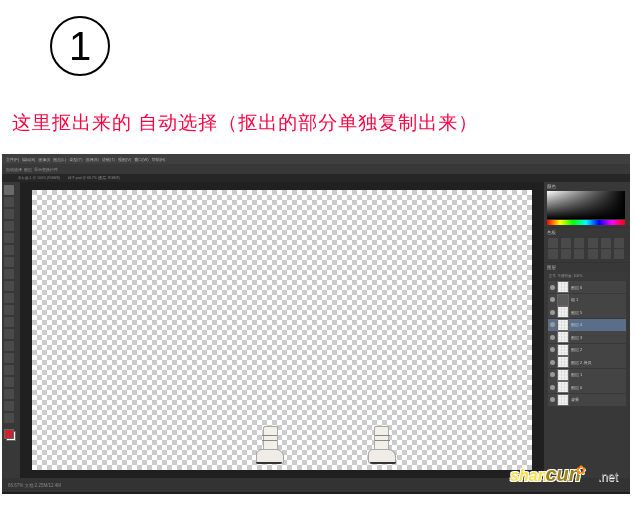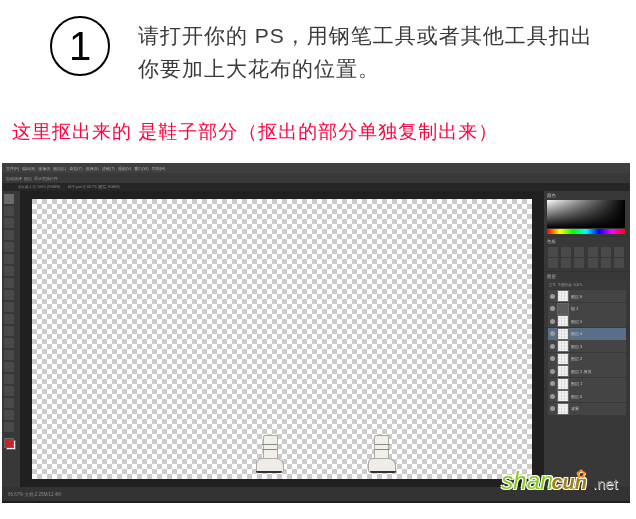--- a/index.html
+++ b/index.html
@@ -48,37 +48,36 @@
 .lyr.sel{background:#5a6e8a}
 .eye{width:5px;height:5px;background:#999;border-radius:50%}
 .thumb{width:10px;height:10px;background:repeating-conic-gradient(#fff 0% 25%,#ccc 0% 50%) 50%/3px 3px;border:0.3px solid #666}
 .thumb.grp{background:#5a5a5a}
 .lname{color:#ccc;font-size:4px}
 .lyr-opt{height:8px;background:#3a3a3a;display:flex;align-items:center;gap:1.5px;padding:0 2px}
 .lyr-opt span{color:#999;font-size:3.5px}
 .status{height:14px;background:#333;display:flex;align-items:center;padding:0 6px}
 .status span{color:#888;font-size:4.5px}
 .wm{position:absolute;right:12px;bottom:8px;font-family:Arial;pointer-events:none}
-.wm .t1{color:#84cc16;font-size:24px;font-weight:normal;font-style:italic;text-shadow:1px 1px 0 #fff,-1px -1px 0 #fff,1px -1px 0 #fff,-1px 1px 0 #fff}
+.wm .t1{color:#fde047;font-size:16px;font-weight:bold;font-style:italic;text-shadow:1px 1px 0 #fff,-1px -1px 0 #fff,1px -1px 0 #fff,-1px 1px 0 #fff}
 .wm .t2{color:#9b8317;font-size:20px;font-weight:bold;font-style:italic;text-shadow:1px 1px 0 #fff,-1px -1px 0 #fff,1px -1px 0 #fff,-1px 1px 0 #fff;margin-left:-2px}
-.wm .t3{color:#888;font-size:15px;margin-left:6px;text-shadow:0.5px 0.5px 0 #fff}
+.wm .t3{color:#888;font-size:12px;margin-left:17px;text-shadow:0.5px 0.5px 0 #fff}
 .wm .flower{position:absolute;top:-3px;right:32px;width:10px;height:10px}
 .wm .flower::before{content:"✿";color:#ff8c1a;font-size:12px;text-shadow:0.5px 0.5px 0 #fff;font-style:normal}
 </style>
 </head>
 <body>
 
 <div class="hdr">
   <div class="num-circle">
       <span>1</span>
     </div>
-  <div class="inst">请打开你的 PS，用钢笔工具或者其他工具扣出你要加上大花布的位置。</div>
 </div>
 
-<div class="note">这里抠出来的 是鞋子部分（抠出的部分单独复制出来）</div>
+<div class="note">这里抠出来的 自动选择（抠出的部分单独复制出来）</div>
 
 <div class="ps">
   <div class="menubar">
     <span>文件(F)</span>
     <span>编辑(E)</span>
     <span>图像(I)</span>
     <span>图层(L)</span>
     <span>类型(Y)</span>
     <span>选择(S)</span>
     <span>滤镜(T)</span>

